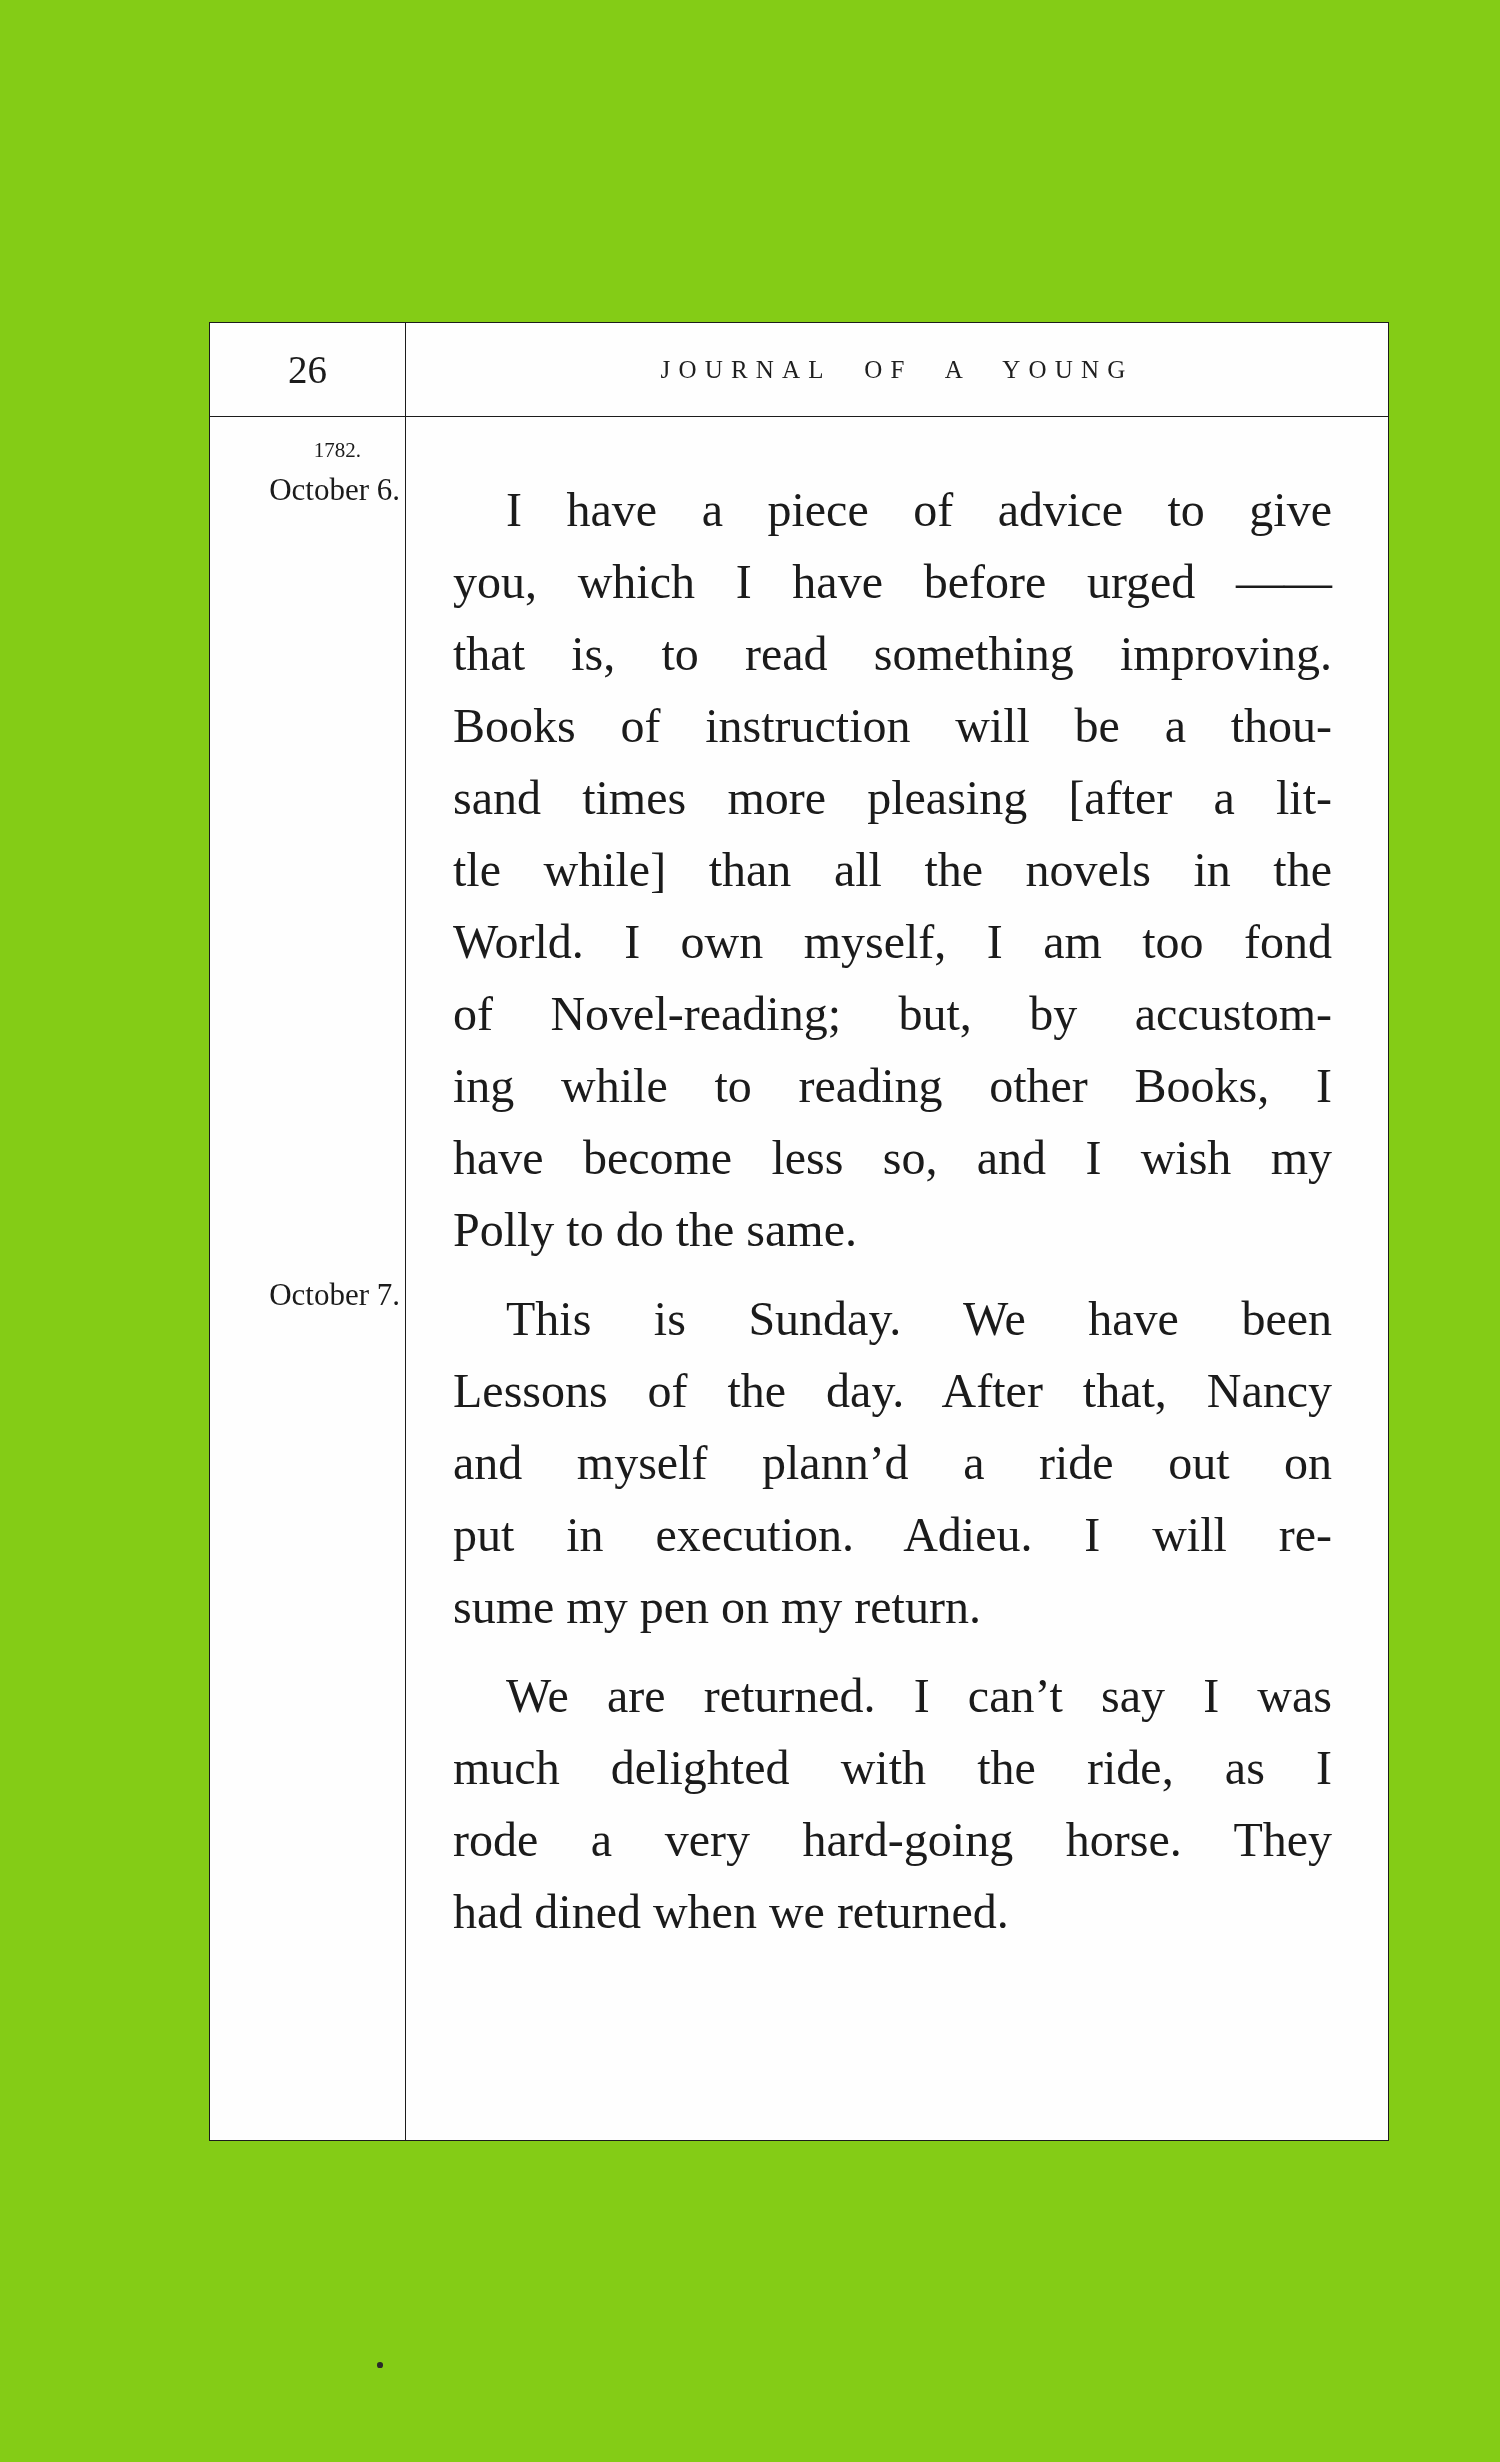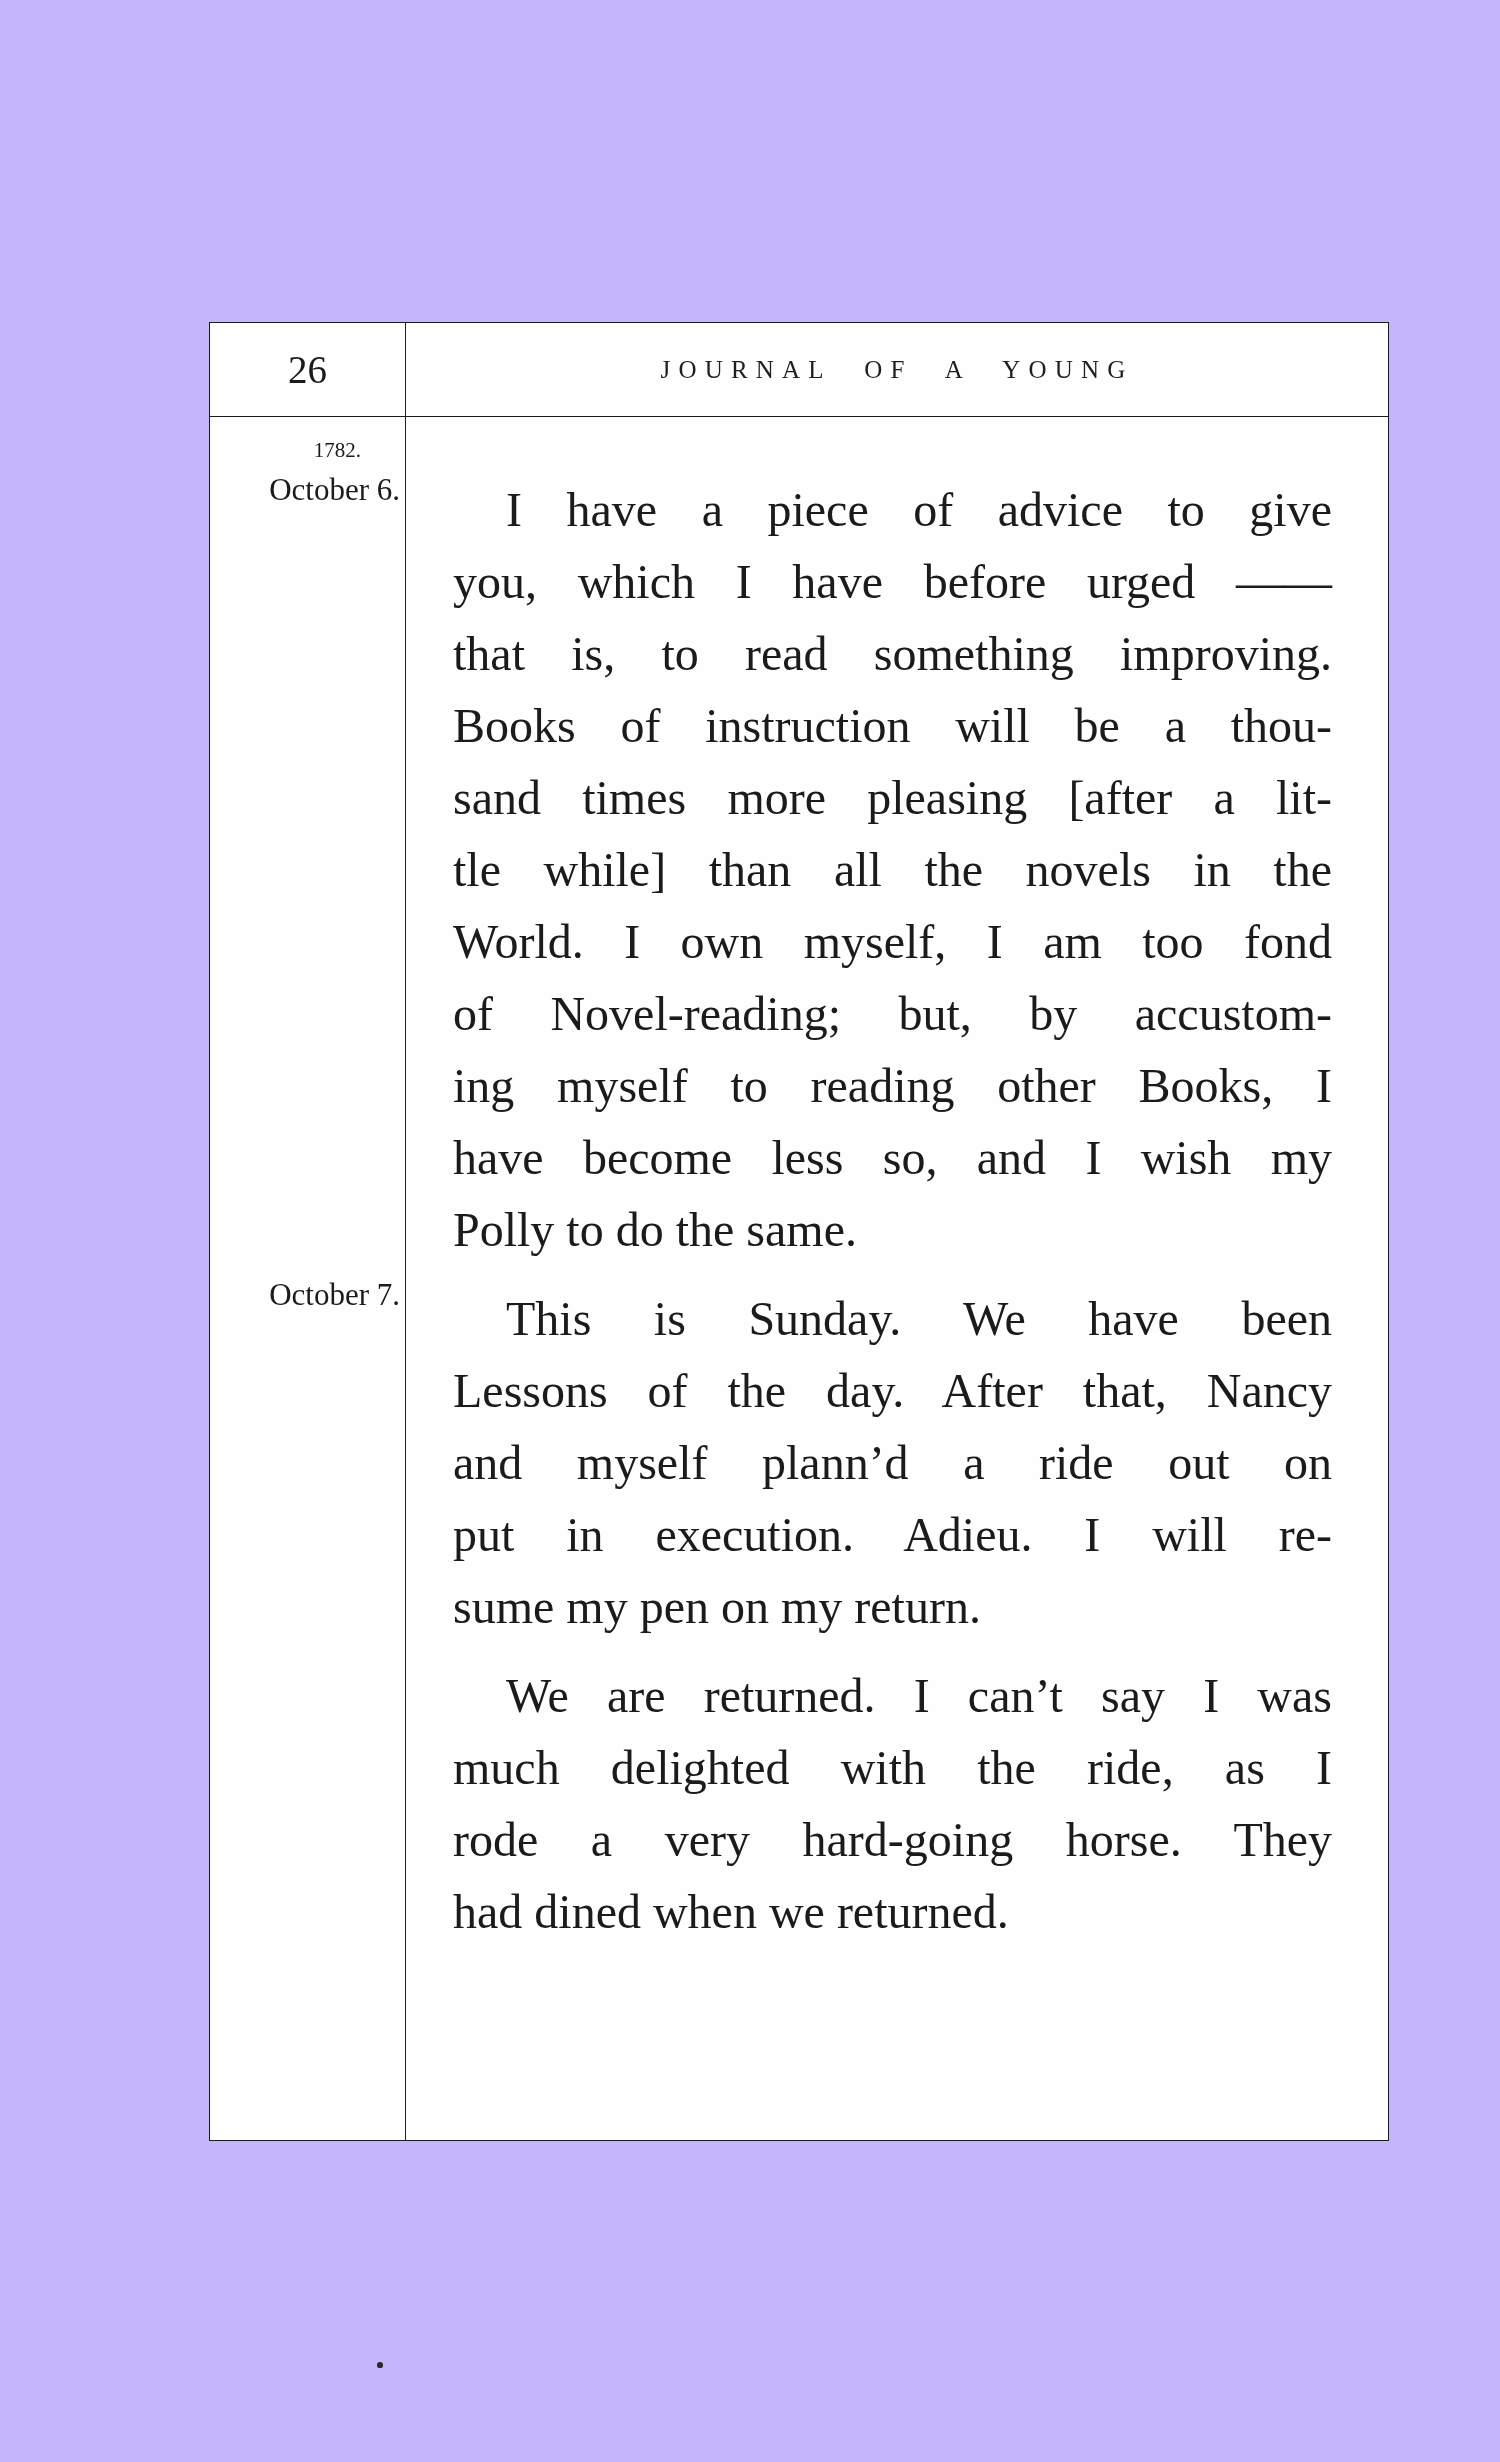--- a/index.html
+++ b/index.html
@@ -1,20 +1,20 @@
 <!DOCTYPE html>
 <html style="font-size:10px"><head>
 <meta charset="utf-8">
 <style>
   html, body { margin: 0; padding: 0; background: #ffffff; }
   .canvas {
     position: relative;
     width: 1501px;
     height: 2462px;
-    background: #c4b5fd;
+    background: #84cc16;
     font-family: "Liberation Serif", "DejaVu Serif", serif;
     color: #1b1b1b;
     overflow: hidden;
   }
   .frame {
     position: absolute;
     left: 209px;
     top: 322px;
     width: 1180px;
     height: 1819px;
@@ -139,21 +139,21 @@
 
         <div class="paragraph">
             <div class="line first">I have a piece of advice to give</div>
             <div class="line">you, which I have before urged ——</div>
             <div class="line">that is, to read something improving.</div>
             <div class="line">Books of instruction will be a thou-</div>
             <div class="line">sand times more pleasing [after a lit-</div>
             <div class="line">tle while] than all the novels in the</div>
             <div class="line">World. I own myself, I am too fond</div>
             <div class="line">of Novel-reading; but, by accustom-</div>
-            <div class="line">ing myself to reading other Books, I</div>
+            <div class="line">ing while to reading other Books, I</div>
             <div class="line">have become less so, and I wish my</div>
             <div class="line last">Polly to do the same.</div>
           </div>
           <div class="paragraph">
             <div class="line first">This is Sunday. We have been</div>
             <div class="line">Lessons of the day. After that, Nancy</div>
             <div class="line">and myself plann’d a ride out on</div>
             <div class="line">put in execution. Adieu. I will re-</div>
             <div class="line last">sume my pen on my return.</div>
           </div>

